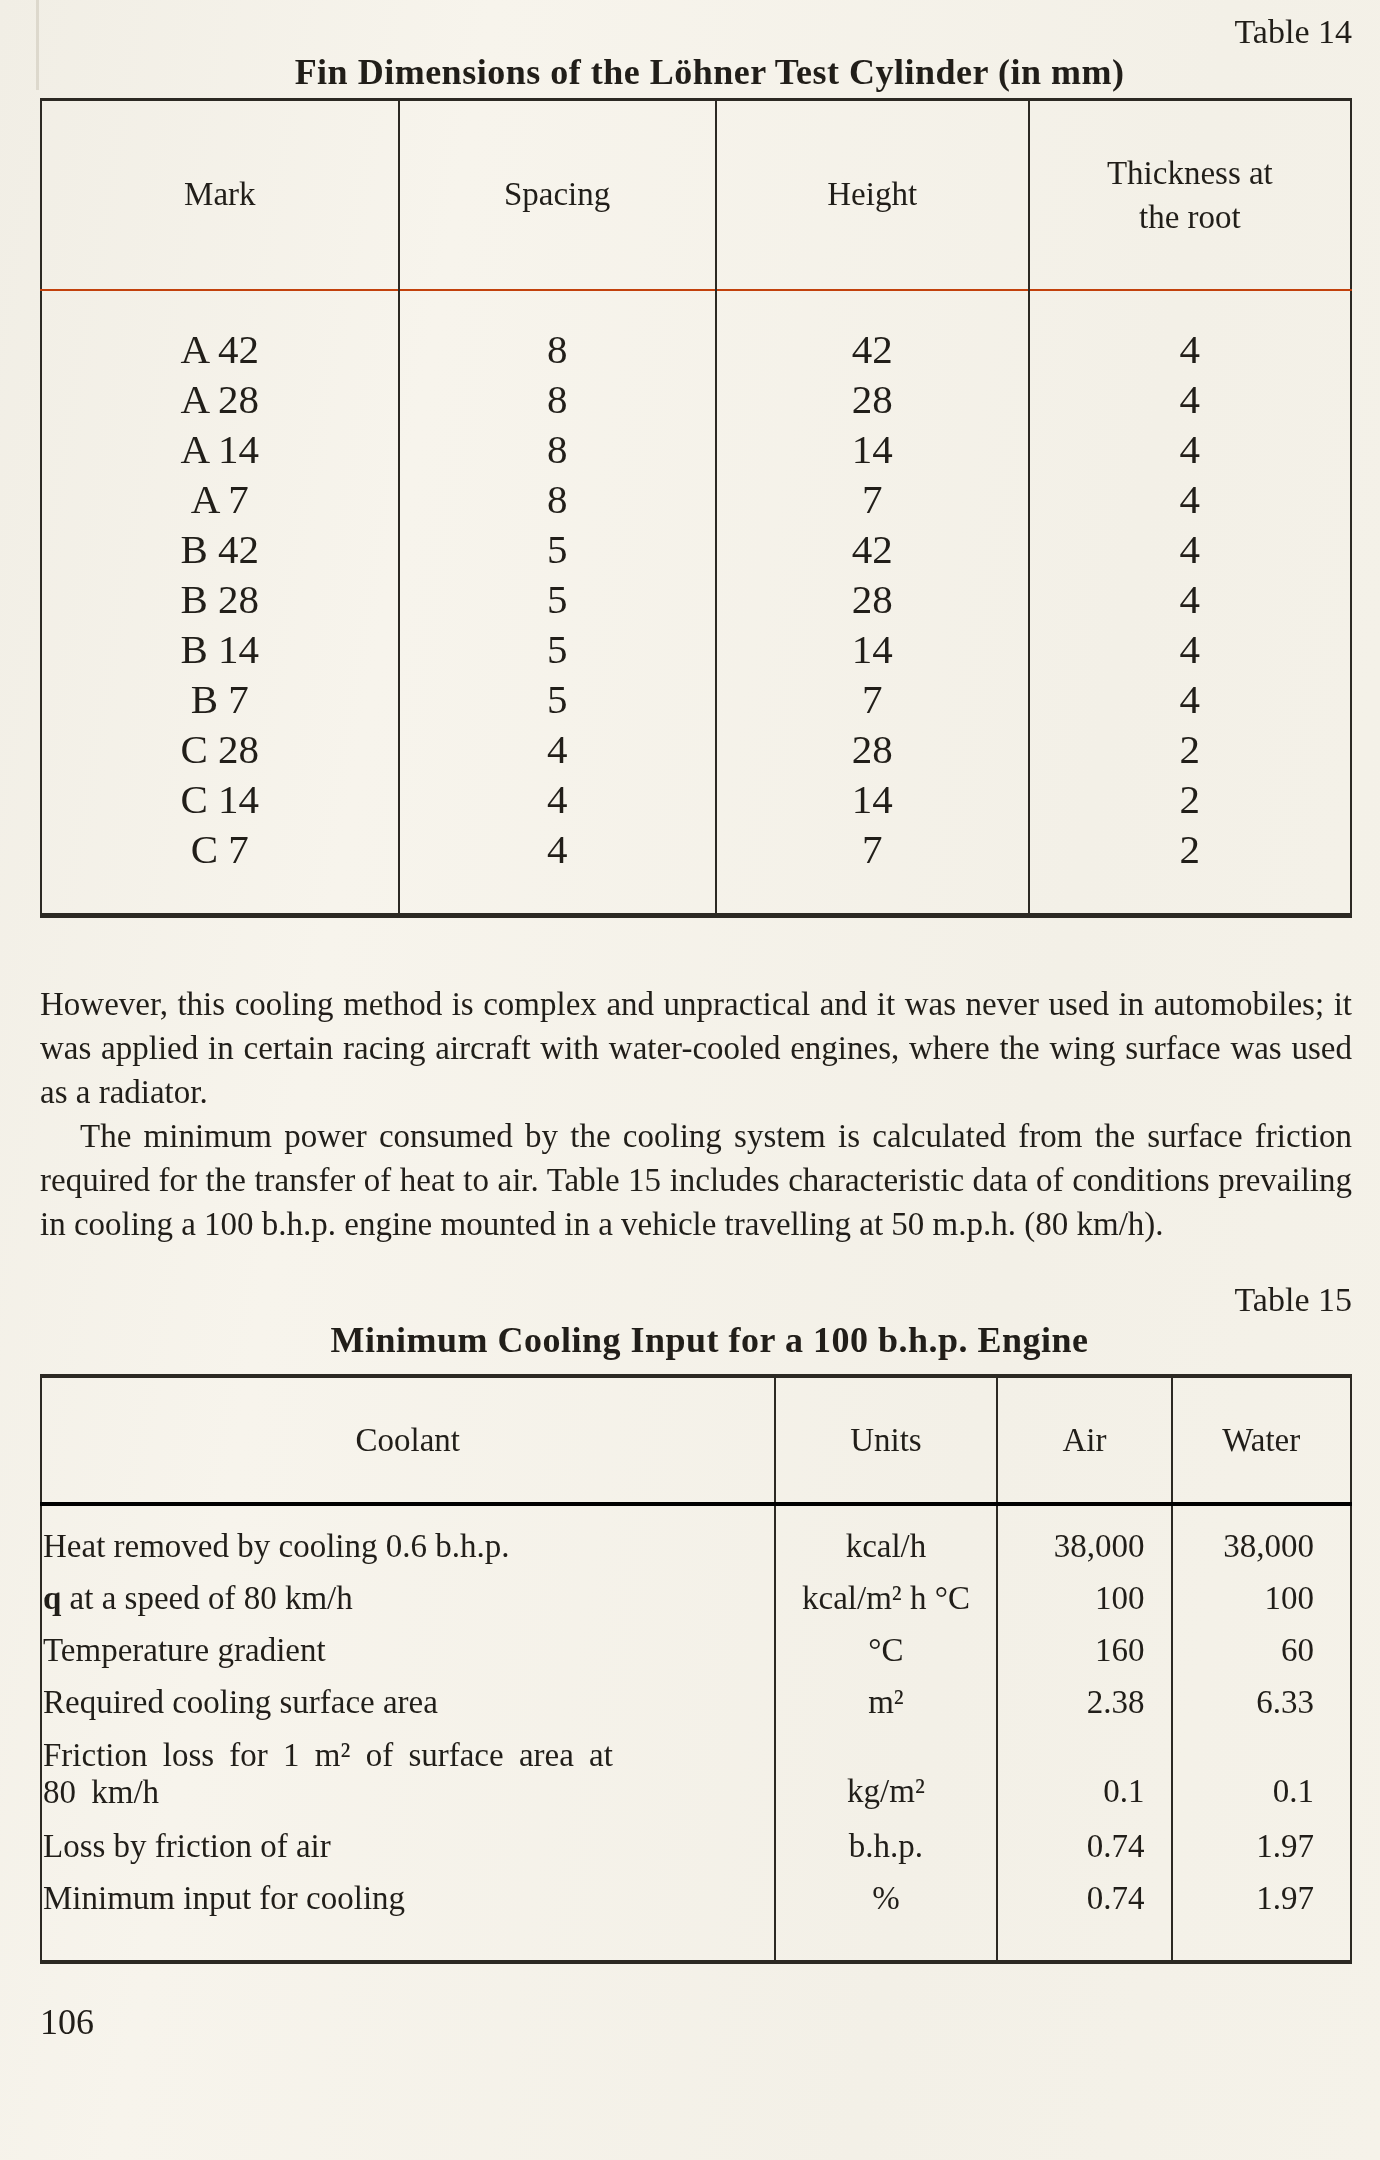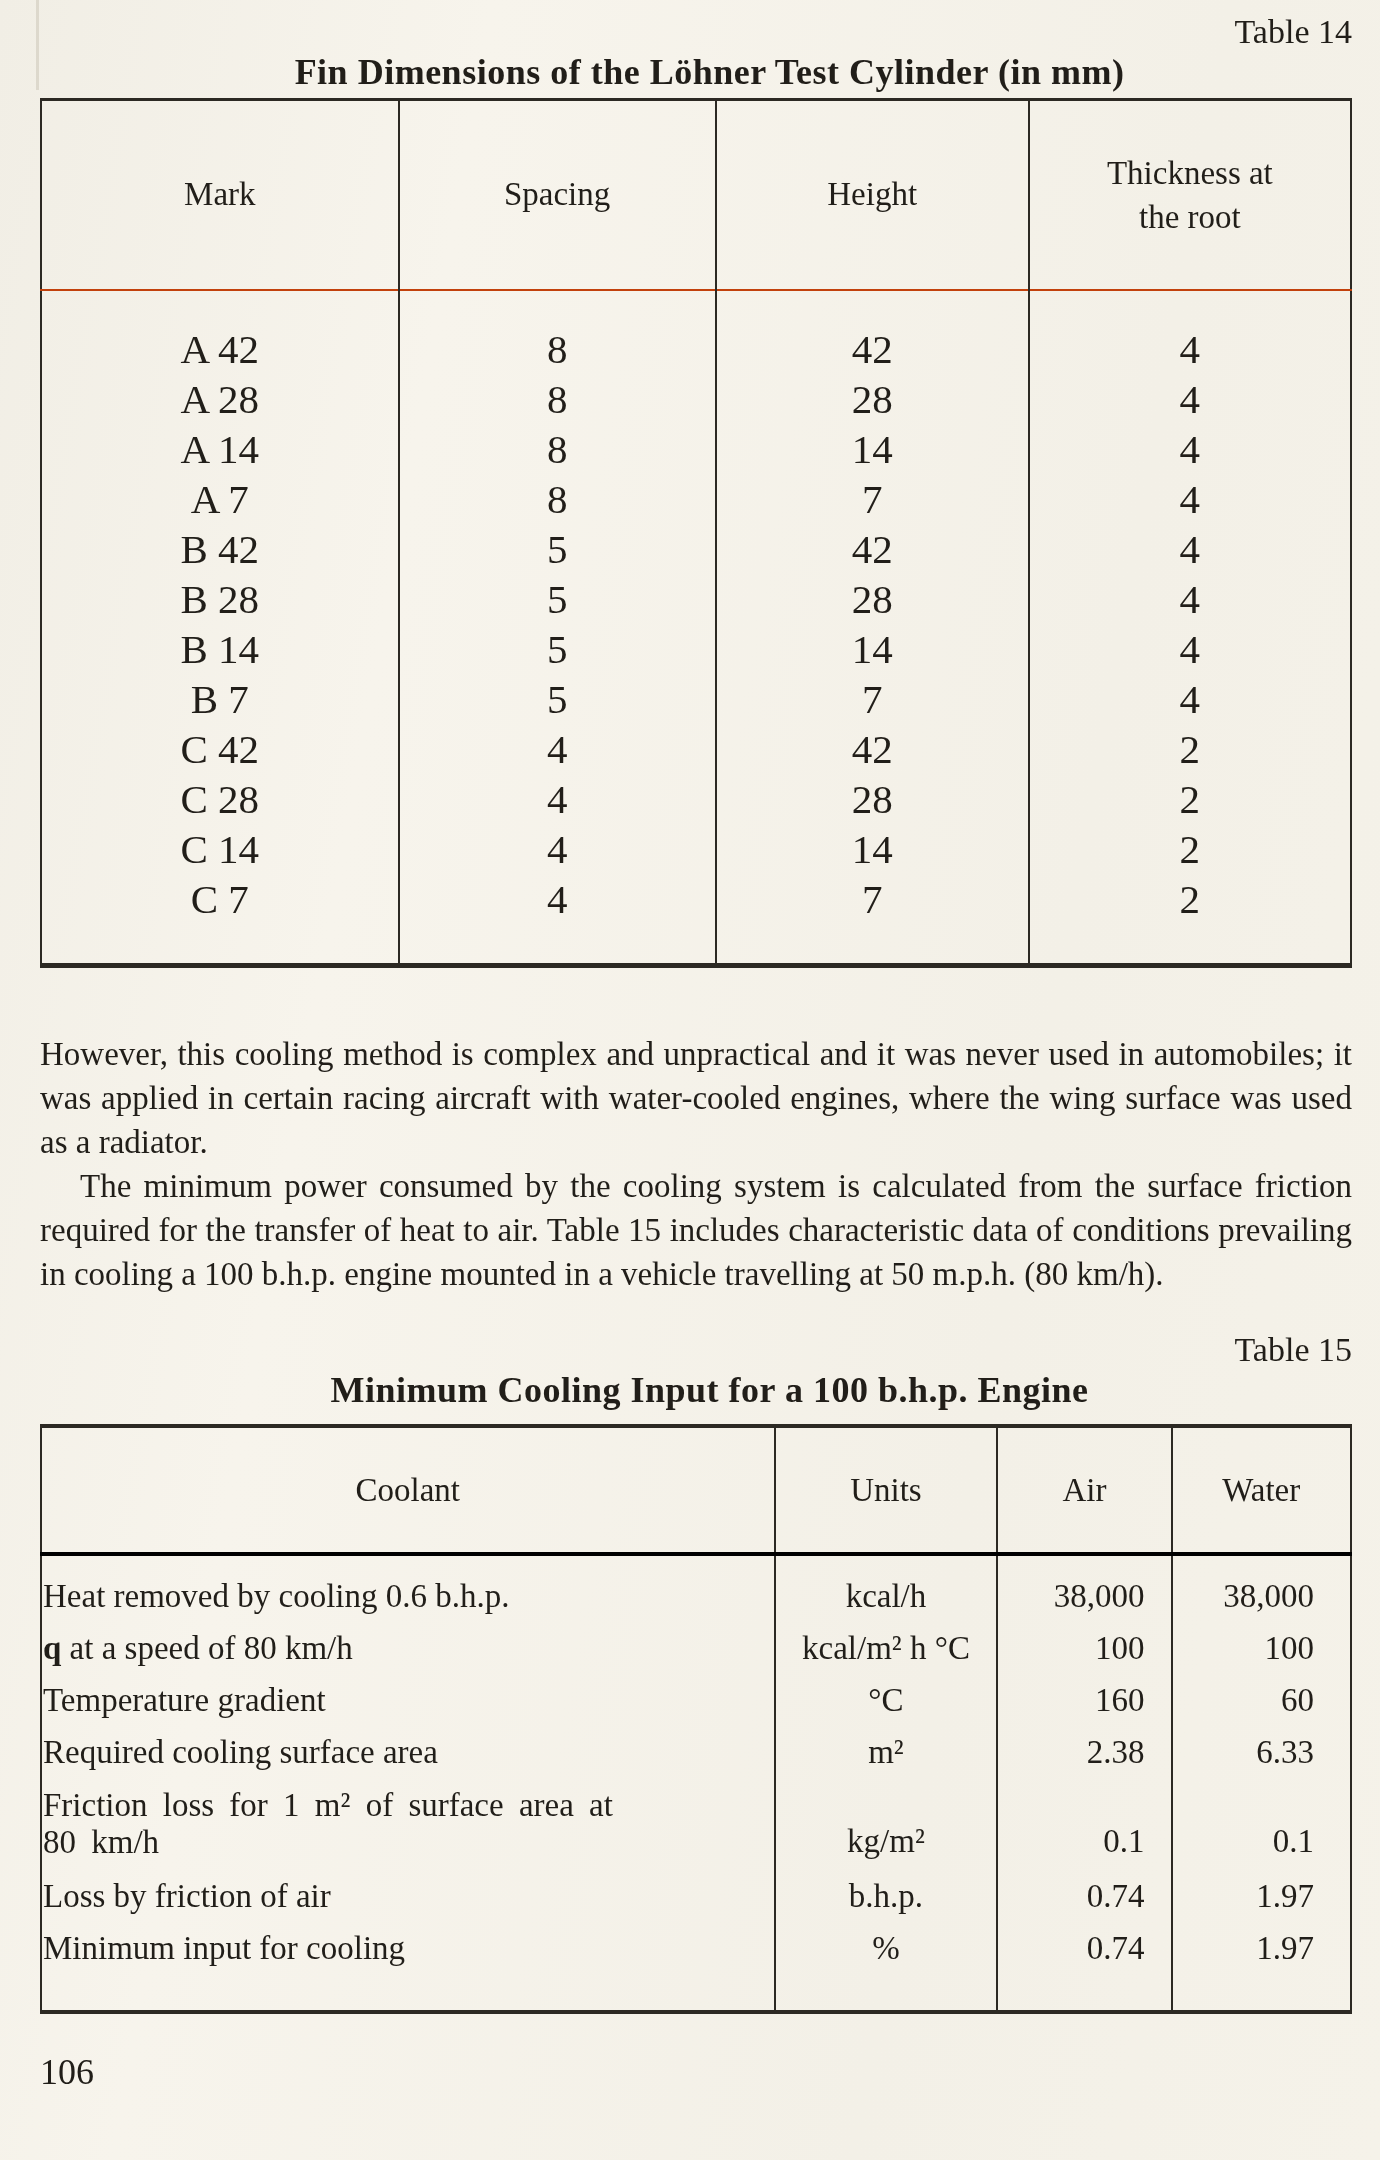--- a/index.html
+++ b/index.html
@@ -129,26 +129,20 @@
         <td>14</td>
         <td>4</td>
       </tr>
       <tr>
         <td>B 7</td>
         <td>5</td>
         <td>7</td>
         <td>4</td>
       </tr>
       <tr>
-        <td>C 42</td>
-        <td>4</td>
-        <td>42</td>
-        <td>2</td>
-      </tr>
-      <tr>
         <td>C 28</td>
         <td>4</td>
         <td>28</td>
         <td>2</td>
       </tr>
       <tr>
         <td>C 14</td>
         <td>4</td>
         <td>14</td>
         <td>2</td>

